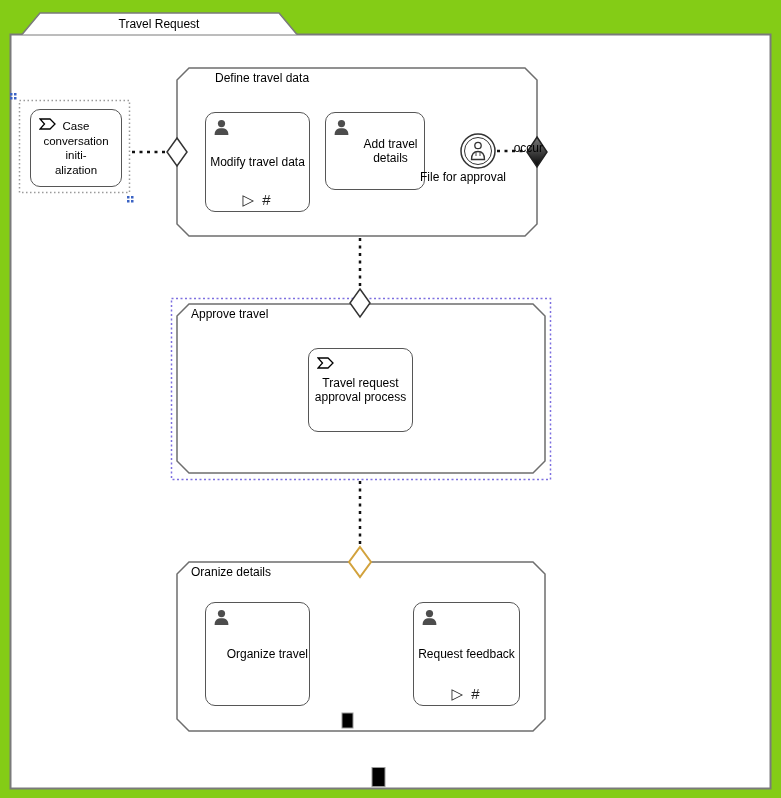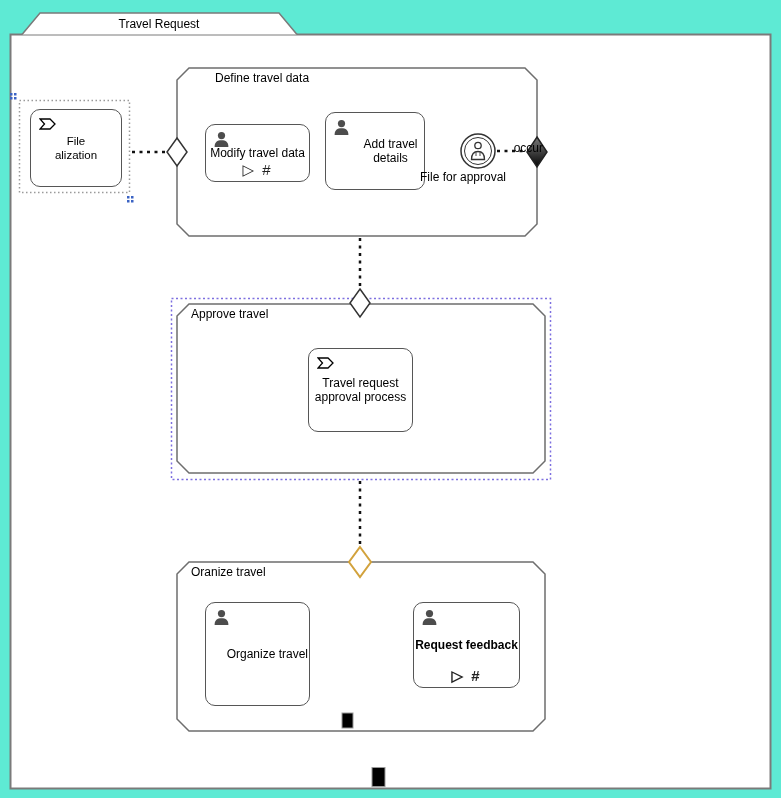--- a/index.html
+++ b/index.html
@@ -1,17 +1,17 @@
 <!DOCTYPE html>
 <html><head>
 <meta charset="utf-8">
 <style>
   html,body{margin:0;padding:0;background:#fff;}
   #canvas{
-    position:relative;width:781px;height:798px;background:#5eead4;
+    position:relative;width:781px;height:798px;background:#84cc16;
     font-family:"Liberation Sans",sans-serif;color:#000;overflow:hidden;
   }
   #diagram-svg{position:absolute;left:0;top:0;}
   .lbl{position:absolute;font-size:12px;line-height:14px;white-space:nowrap;}
   .task{
     position:absolute;background:#fff;border:1.5px solid #565656;border-radius:10px;
     display:flex;align-items:center;justify-content:center;text-align:center;
     font-size:12px;line-height:14.5px;box-sizing:border-box;
   }
   .task .person{position:absolute;left:7px;top:6px;}
@@ -85,35 +85,36 @@
     <path d="M537,137 L547,152 L537,167 L527,152 Z" fill="url(#gdark)" stroke="#222" stroke-width="1.5"></path>
 
     <rect x="342" y="713" width="11" height="15" fill="#000" stroke="#999" stroke-width="1"></rect>
     <rect x="372" y="767.5" width="13" height="19" fill="#000" stroke="#999" stroke-width="1"></rect>
   </svg>
 
   <div class="case-title">Travel Request</div>
 
   <div class="lbl" style="left:191px;top:71px;margin-left:24px;">Define travel data</div>
   <div class="lbl" style="left:191px;top:307px;">Approve travel</div>
-  <div class="lbl" style="left:191px;top:565px;">Oranize travel</div>
+  <div class="lbl" style="left:191px;top:565px;">Oranize details</div>
 
   <div class="task" style="left:30px;top:109px;width:92px;height:78px;font-size:11.5px;">
     <span class="chev">
       <svg width="18" height="12" viewBox="0 0 18 12">
         <polygon points="1,1 11,1 16,6 11,11 1,11 5.5,6" fill="#fff" stroke="#000" stroke-width="1.3"></polygon>
       </svg>
     </span>
     <span style="display:block;">
-      <span class="tlabel">File</span>
+      <span class="tlabel">Case</span>
+      <span class="tlabel">conversation initi-</span>
       <span class="tlabel">alization</span>
     </span>
   </div>
 
-  <div class="task" style="left:205px;top:112px;width:105px;height:58px;margin-top:12px;">
+  <div class="task" style="left:205px;top:112px;width:105px;height:100px;">
     <span class="person">
       <svg width="17" height="17" viewBox="0 0 16 16">
         <circle cx="8" cy="4.3" r="3.4" fill="#4d4d4d"></circle>
         <path d="M1.5,15 C1.5,10.2 4,8.6 8,8.6 C12,8.6 14.5,10.2 14.5,15 Z" fill="#4d4d4d"></path>
       </svg>
     </span>
     <span class="tlabel">Modify travel data</span>
     <span class="markers">
       <span>▷</span>
       <span>#</span>
@@ -148,21 +149,21 @@
   <div class="task" style="left:205px;top:602px;width:105px;height:104px;justify-content:flex-end;">
     <span class="person">
       <svg width="17" height="17" viewBox="0 0 16 16">
         <circle cx="8" cy="4.3" r="3.4" fill="#4d4d4d"></circle>
         <path d="M1.5,15 C1.5,10.2 4,8.6 8,8.6 C12,8.6 14.5,10.2 14.5,15 Z" fill="#4d4d4d"></path>
       </svg>
     </span>
     <span class="tlabel">Organize travel</span>
   </div>
 
-  <div class="task" style="left:413px;top:602px;width:107px;height:86px;font-weight:bold;">
+  <div class="task" style="left:413px;top:602px;width:107px;height:104px;">
     <span class="person">
       <svg width="17" height="17" viewBox="0 0 16 16">
         <circle cx="8" cy="4.3" r="3.4" fill="#4d4d4d"></circle>
         <path d="M1.5,15 C1.5,10.2 4,8.6 8,8.6 C12,8.6 14.5,10.2 14.5,15 Z" fill="#4d4d4d"></path>
       </svg>
     </span>
     <span class="tlabel">Request feedback</span>
     <span class="markers">
       <span>▷</span>
       <span>#</span>

